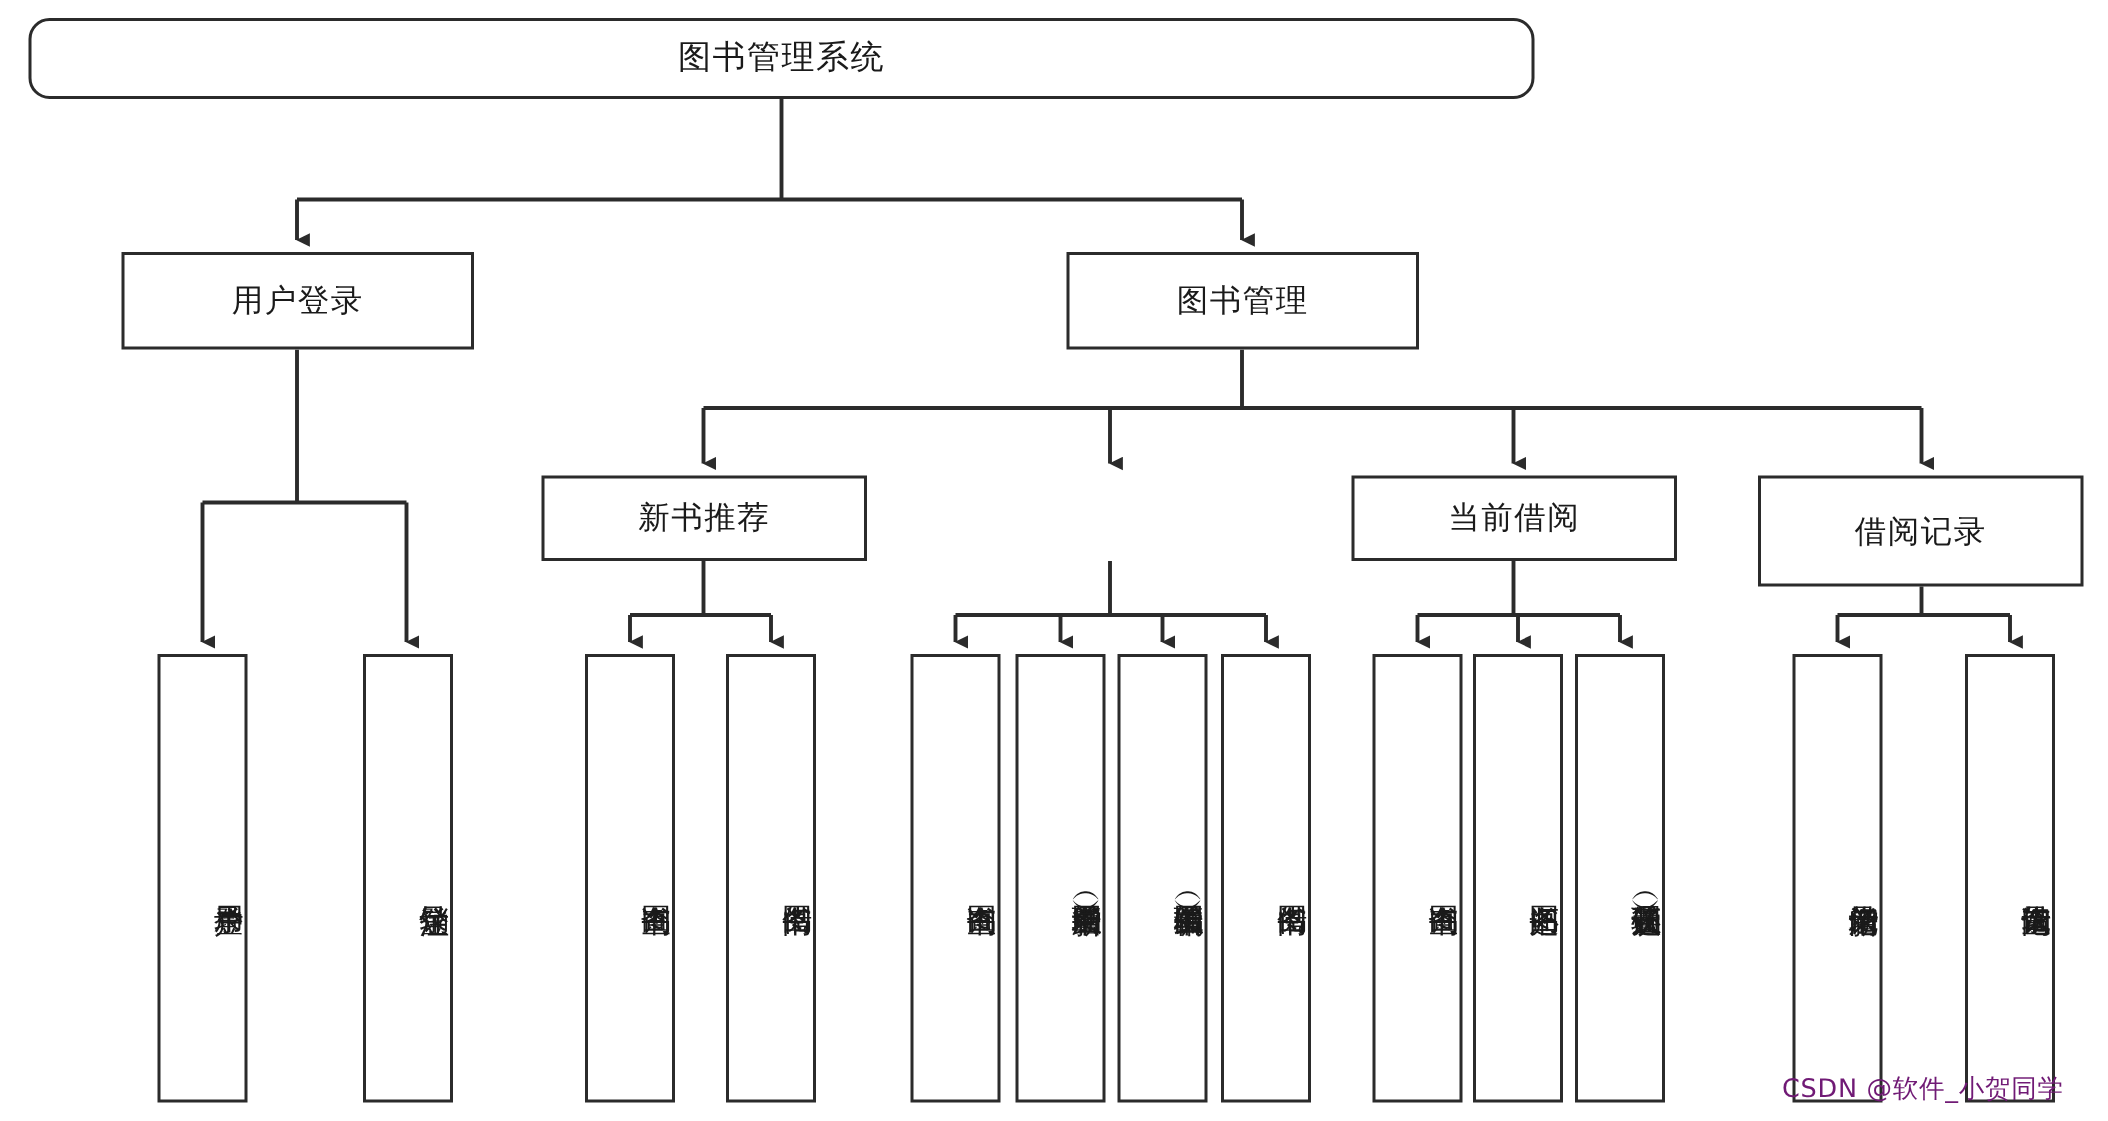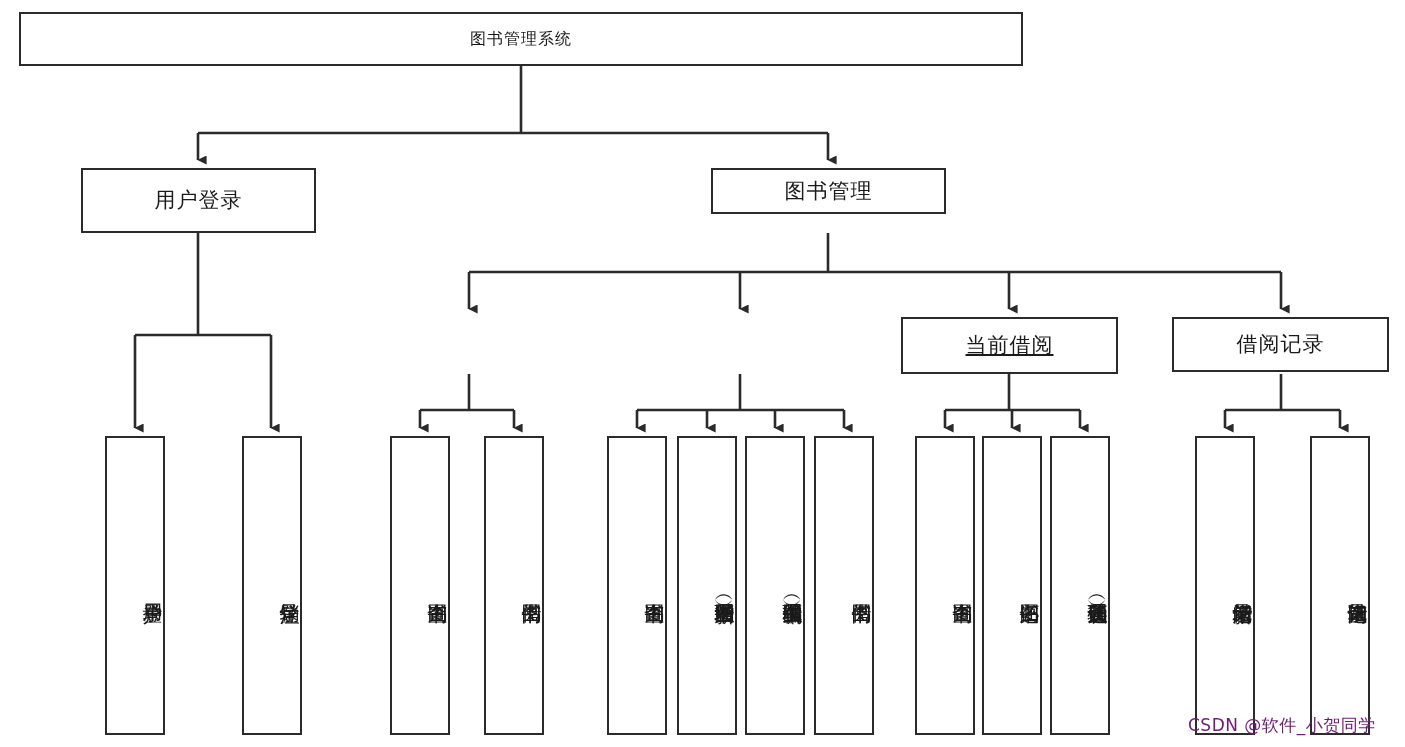--- a/index.html
+++ b/index.html
@@ -47,21 +47,22 @@
     line-height: 1.08;
     letter-spacing: 0px;
     writing-mode: vertical-rl;
     text-orientation: upright;
     align-items: flex-start;
     justify-content: center;
     padding-top: 14px;
     padding-bottom: 10px;
   }
   #node-root {
-    font-size: 16px;
+    font-size: 22px;
+    border-radius: 14px;
   }
   #watermark {
     position: absolute;
     left: 1188px;
     top: 714px;
     font-size: 17px;
     color: #701a75;
     white-space: nowrap;
     letter-spacing: 0.5px;
     user-select: none;
@@ -122,24 +123,25 @@
       <path d="M 1281,374 L 1281,410"></path>
       <path d="M 1225,410 L 1340,410"></path>
       <path d="M 1225,410 L 1225,428" marker-end="url(#arrowhead)"></path>
       <path d="M 1340,410 L 1340,428" marker-end="url(#arrowhead)"></path>
     </g>
   </svg>
 
   <div class="node h-node" id="node-root" style="left: 19px; top: 12px; width: 1004px; height: 54px;">图书管理系统</div>
 
   <div class="node h-node" style="left: 81px; top: 168px; width: 235px; height: 65px; text-align: right;">用户登录</div>
-  <div class="node h-node" style="left: 711px; top: 168px; width: 235px; height: 46px;">图书管理</div>
+  <div class="node h-node" style="left: 711px; top: 168px; width: 235px; height: 65px;">图书管理</div>
 
-  <div class="node h-node" style="left: 901px; top: 317px; width: 217px; height: 57px; text-decoration: underline;">当前借阅</div>
-  <div class="node h-node" style="left: 1172px; top: 317px; width: 217px; height: 55px;">借阅记录</div>
+  <div class="node h-node" style="left: 361px; top: 317px; width: 217px; height: 57px;">新书推荐</div>
+  <div class="node h-node" style="left: 901px; top: 317px; width: 217px; height: 57px;">当前借阅</div>
+  <div class="node h-node" style="left: 1172px; top: 317px; width: 217px; height: 74px;">借阅记录</div>
 
   <div class="node v-node" style="left: 105px; top: 436px; width: 60px; height: 299px;">用户登录</div>
   <div class="node v-node" style="left: 242px; top: 436px; width: 60px; height: 299px;">注销登录</div>
   <div class="node v-node" style="left: 390px; top: 436px; width: 60px; height: 299px;">查询图书</div>
   <div class="node v-node" style="left: 484px; top: 436px; width: 60px; height: 299px;">借阅图书</div>
   <div class="node v-node" style="left: 607px; top: 436px; width: 60px; height: 299px;">查询图书</div>
   <div class="node v-node" style="left: 677px; top: 436px; width: 60px; height: 299px;">新增图书（管理员）</div>
   <div class="node v-node" style="left: 745px; top: 436px; width: 60px; height: 299px;">编辑图书（管理员）</div>
   <div class="node v-node" style="left: 814px; top: 436px; width: 60px; height: 299px;">借阅图书</div>
   <div class="node v-node" style="left: 915px; top: 436px; width: 60px; height: 299px;">查询图书</div>

